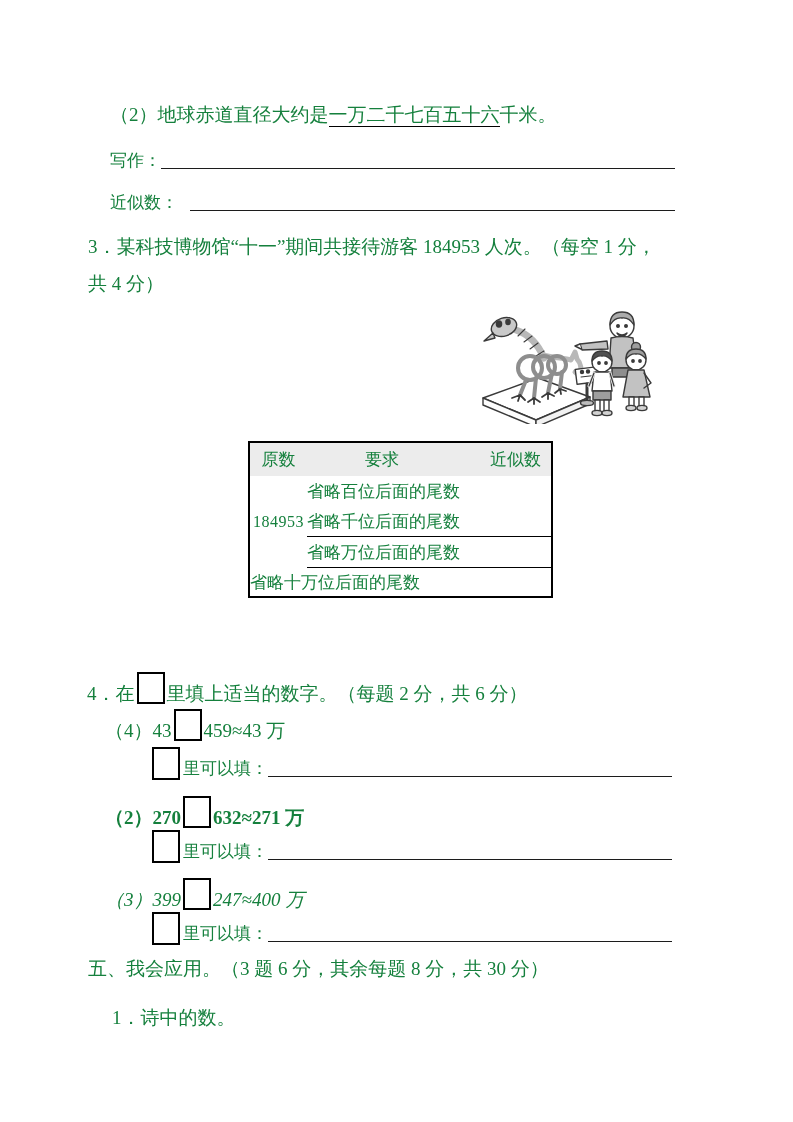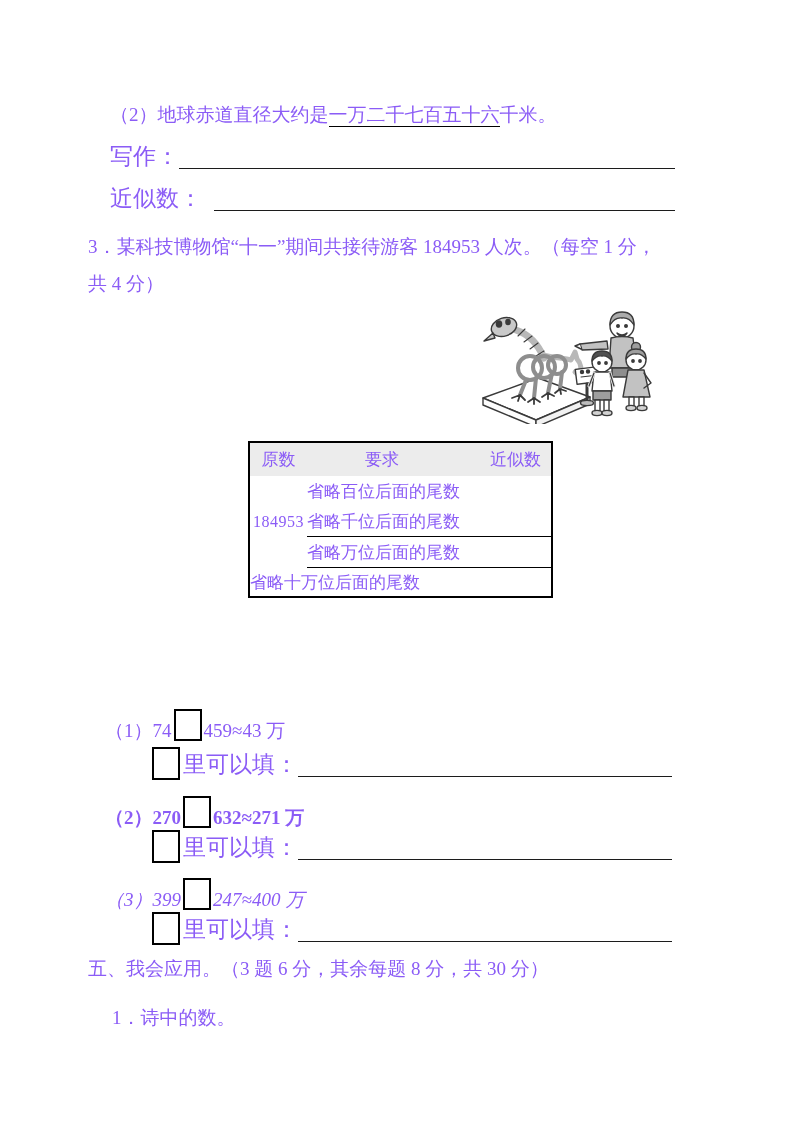--- a/index.html
+++ b/index.html
@@ -1,22 +1,22 @@
 <!DOCTYPE html>
 <html><head>
 <meta charset="utf-8">
 <style>
   html,body{margin:0;padding:0;background:#888;}
   .page{
     position:relative;width:793px;height:1122px;background:#ffffff;
-    font-family:"Liberation Serif","DejaVu Serif",serif;color:#8b5cf6;
+    font-family:"Liberation Serif","DejaVu Serif",serif;color:#15803d;
     overflow:hidden;
   }
   .t{position:absolute;font-size:19px;line-height:24px;white-space:nowrap;}
-  .flexrow{position:absolute;display:flex;align-items:flex-end;white-space:nowrap;font-size:23px;}
+  .flexrow{position:absolute;display:flex;align-items:flex-end;white-space:nowrap;font-size:17px;}
   .blank{flex:1;border-bottom:1.8px solid #1c1c1c;margin-bottom:3px;height:0;}
   .uline{border-bottom:1.6px solid #000;padding-bottom:1px;}
   .sq{display:inline-block;width:24px;height:28px;border:2px solid #000;background:#fff;
       vertical-align:-4px;margin:0 2px;}
   .sq-row{width:24px;height:29px;border:2px solid #000;background:#fff;margin-right:3px;flex:0 0 auto;}
   .fill-label{margin-bottom:0;}
   
   table.round{position:absolute;left:248px;top:441px;width:305px;border-collapse:collapse;
       table-layout:fixed;font-size:17px;}
   table.round th,table.round td{border:0;padding:0;}
@@ -156,23 +156,26 @@
       </tr>
       <tr>
         <td class="req line">省略万位后面的尾数</td>
       </tr>
       <tr>
         <td class="reqfull" colspan="2">省略十万位后面的尾数</td>
       </tr>
     </tbody>
   </table>
 
+  <div class="t" style="left:87px;top:672px;">
+    <span>4．在</span><span class="sq"></span><span>里填上适当的数字。（每题 2 分，共 6 分）</span>
+  </div>
 
   <div class="t" style="left:105px;top:709px;">
-    <span>（1）74</span><span class="sq"></span><span>459≈43 万</span>
+    <span>（4）43</span><span class="sq"></span><span>459≈43 万</span>
   </div>
   <div class="flexrow" style="left:152px;top:747px;width:520px;height:33px;">
     <span class="sq-row"></span>
     <span class="fill-label">里可以填：</span>
     <span class="blank"></span>
   </div>
 
   <div class="t" style="left:105px;top:796px;font-weight:bold;">
     <span>（2）270</span><span class="sq"></span><span>632≈271 万</span>
   </div>

